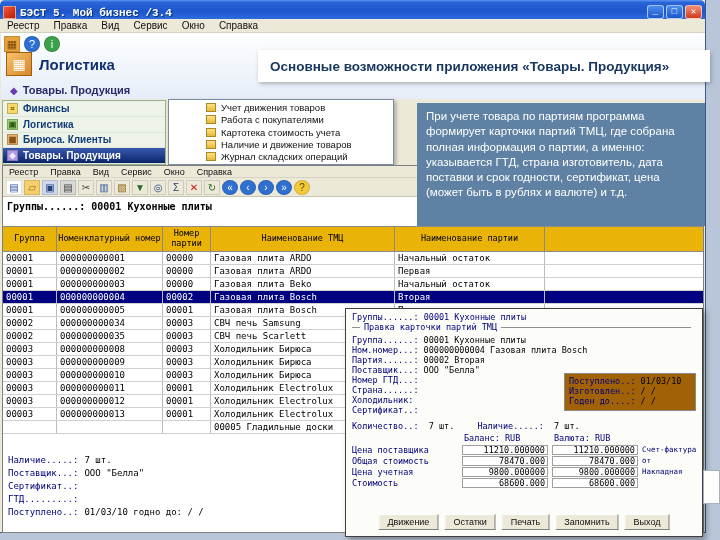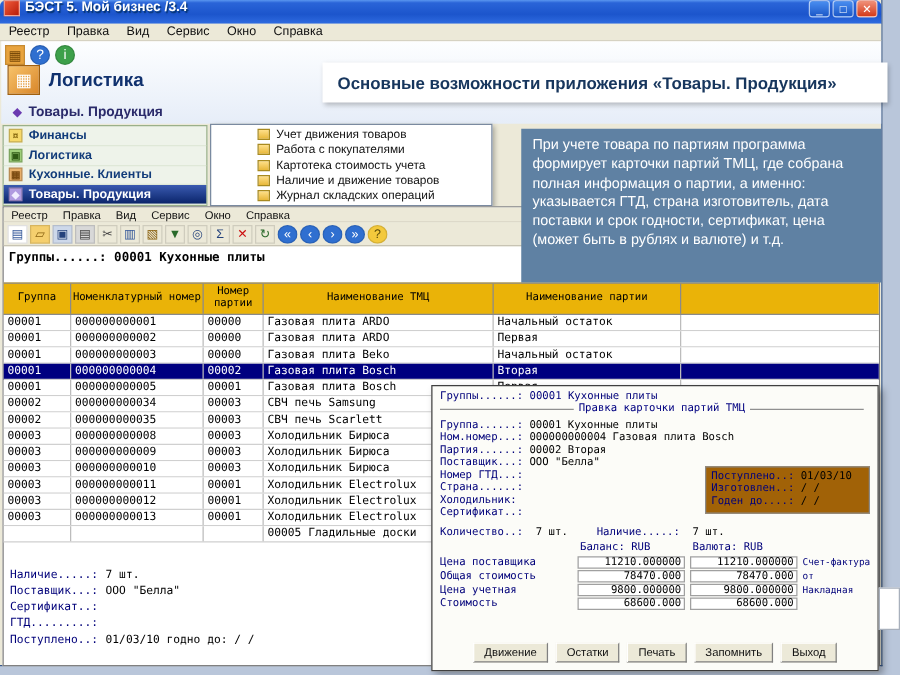--- a/index.html
+++ b/index.html
@@ -3,24 +3,24 @@
 <meta charset="utf-8">
 <style>
   * { box-sizing: border-box; margin: 0; padding: 0; }
   html,body { width:720px; height:540px; }
   body { font-family: "Liberation Sans", sans-serif; }
   .stage { position:relative; width:720px; height:540px; background:#b9c6da; overflow:hidden; }
 
   
   .app { position:absolute; left:0; top:0; width:706px; height:533px; background:#ece9d8;
          border-right:1px solid #39598e; border-bottom:1px solid #39598e; }
-  .titlebar { height:19px; display:flex; align-items:flex-start; padding:0 3px;
+  .titlebar { height:19px; display:flex; align-items:flex-end; padding:0 3px;
     background:linear-gradient(180deg,#5a96f0 0%,#2a64d8 10%,#1c55cc 55%,#2a64d8 92%,#14folge 100%);
     background:linear-gradient(180deg,#5a96f0 0%,#2a64d8 12%,#1c55cc 60%,#2f6be0 100%);
-    border-radius:5px 5px 0 0; }
+    border-radius:5px 5px 0 0;font-family:Liberation Mono, monospace; }
   .app-icon { width:13px; height:13px; background:linear-gradient(135deg,#f05a3a,#b81c08); border:1px solid rgba(255,255,255,.5); margin-right:4px; }
   .win-title { flex:1; color:#fff; font-size:11px; font-weight:bold; text-shadow:1px 1px 1px #00306a; white-space:nowrap; }
   .winbtns { display:flex; gap:2px; }
   .winbtn { width:17px; height:14px; border-radius:3px; border:1px solid rgba(255,255,255,.6);
             color:#fff; font-size:9px; line-height:12px; text-align:center;
             background:linear-gradient(#4a8ef0,#1c58c8); }
   .winbtn.close { background:linear-gradient(#f09078,#d23a1a); }
 
   .menubar { height:14px; display:flex; align-items:center; background:#ece9d8; border-bottom:1px solid #d6d2c2; }
   .menu-item { padding:0 7px; font-size:10px; color:#101010;text-align:right; }
@@ -78,21 +78,21 @@
   .reg-footer { position:absolute; left:5px; top:288px; font-family:"DejaVu Sans Mono", monospace; font-size:9px; }
   .footer-line { height:13px; line-height:13px; white-space:nowrap; }
   .flabel { color:#00007a; }
   .fvalue { color:#000; margin-left:6px; }
 
   
   .card { position:absolute; left:345px; top:308px; width:358px; height:229px; background:#fcfcf8;
           border:1px solid #404040; box-shadow:3px 3px 6px rgba(0,0,0,.35);
           font-family:"DejaVu Sans Mono", monospace; font-size:8.5px; color:#000; }
   .card-group { position:absolute; left:6px; top:3px; color:#00007a; white-space:nowrap; }
-  .card-legend { position:absolute; left:6px; right:11px; top:18px; border-top:1px solid #909090;text-align:center; }
+  .card-legend { position:absolute; left:6px; right:11px; top:18px; border-top:1px solid #909090; }
   .card-legend span { position:relative; top:-6px; left:8px; background:#fcfcf8; padding:0 4px; color:#000080; }
   .card-fields { position:absolute; left:6px; top:26px; }
   .card-field { height:10px; line-height:10px; white-space:nowrap; }
   .cf-label { color:#00007a; } .cf-value { color:#000; margin-left:5px; }
   .dates-box { position:absolute; left:218px; top:64px; width:132px; height:38px; border:1px solid #8a8a8a; padding:2px 4px; background:#a16207; }
   .date-line { height:10px; line-height:10px; white-space:nowrap; }
   .qty-line { position:absolute; left:6px; top:112px; white-space:nowrap; }
   .qty-line .cf-value { margin-right:18px; }
   .money { position:absolute; left:6px; top:124px; width:346px; }
   .money-headers { position:relative; height:11px; color:#00007a; }
@@ -165,21 +165,21 @@
     <div class="nav-item">
           <span class="icon nav-icon" style="background: rgb(247, 217, 106); color: rgb(138, 106, 16);">¤</span>
           <span>Финансы</span>
         </div>
         <div class="nav-item">
           <span class="icon nav-icon" style="background: rgb(158, 207, 122); color: rgb(46, 90, 20);">▣</span>
           <span>Логистика</span>
         </div>
         <div class="nav-item">
           <span class="icon nav-icon" style="background: rgb(232, 176, 106); color: rgb(122, 74, 16);">▦</span>
-          <span>Кухонные. Клиенты</span>
+          <span>Бирюса. Клиенты</span>
         </div>
         <div class="nav-item selected">
           <span class="icon nav-icon" style="background: rgb(176, 154, 224); color: rgb(240, 236, 255);">◆</span>
           <span>Товары. Продукция</span>
         </div>
       </div>
 
     <div class="popup-menu">
 
     <div class="popup-item">

